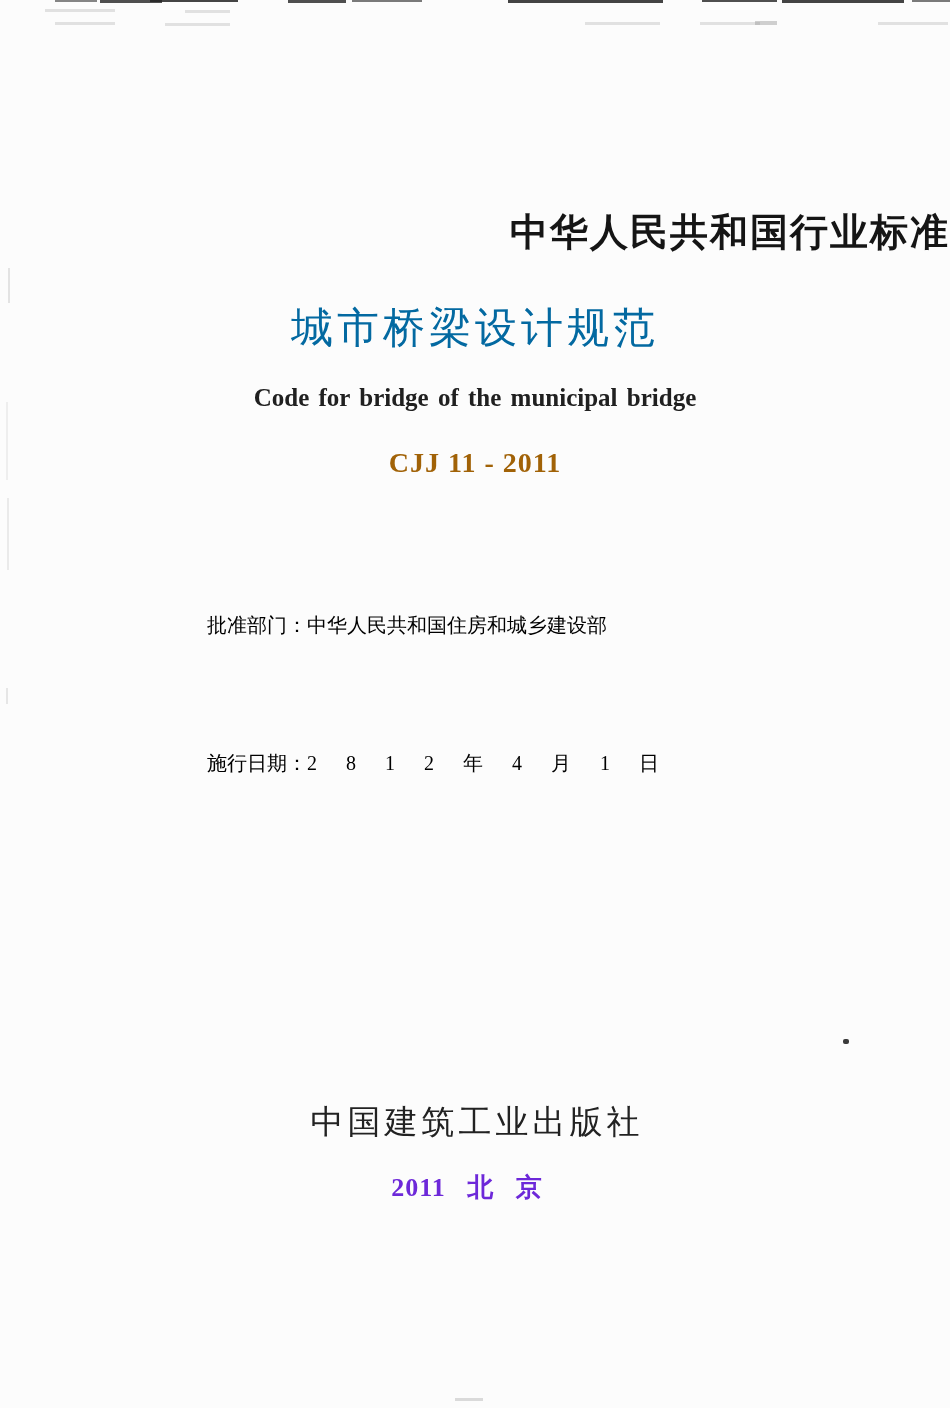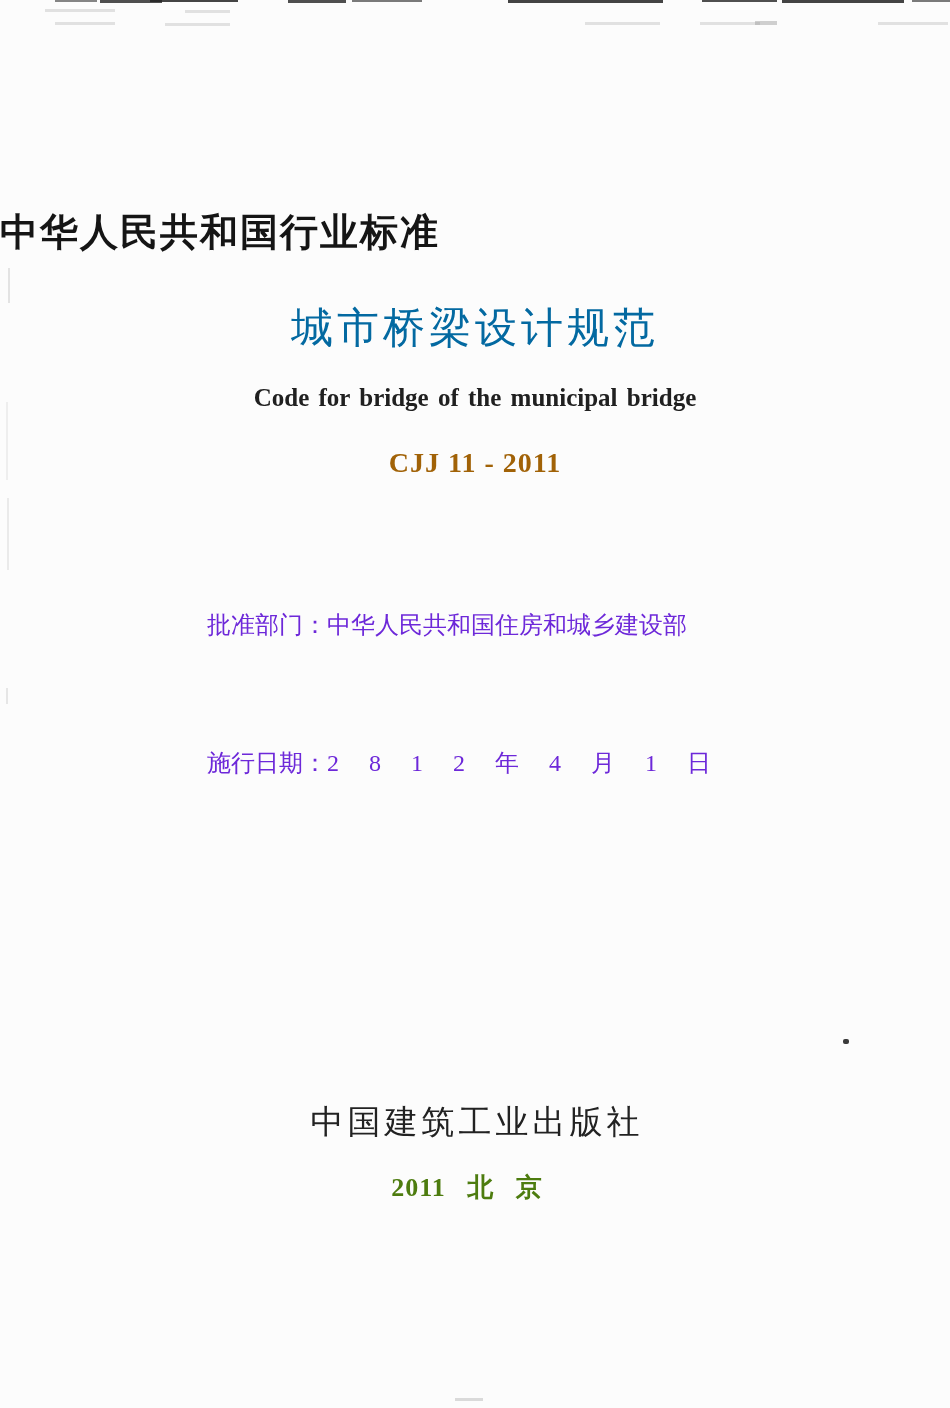--- a/index.html
+++ b/index.html
@@ -25,21 +25,21 @@
   .artifact { position: absolute; pointer-events: none; }
   .dash { background: #232323; }
   .smudge { background: #9a9a9a; opacity: .28; }
   .vline { background: #777; }
   .dot { background: #3a3a3a; border-radius: 2px; }
 
   .std-class {
     position: absolute;
     top: 207px;
     left: 0; right: 0;
-    text-align: left;
+    text-align: right;
     font-family: "Liberation Sans", sans-serif;
     font-weight: bold;
     font-size: 38px;
     letter-spacing: 2px;
     color: #151515;
     white-space: pre;
   }
   .title-zh {
     position: absolute;
     top: 300px;
@@ -74,23 +74,23 @@
     font-size: 28px;
     letter-spacing: 1px;
     color: #a16207;
     white-space: pre;
   }
   .meta {
     position: absolute;
     top: 510px;
     left: 207px;
     width: 540px;
-    font-size: 24px;
+    font-size: 20px;
     line-height: 46px;
-    color: #6d28d9;
+    color: #000000;
     white-space: pre;
   }
   .meta .date-val { word-spacing: 24px; }
   .publisher {
     position: absolute;
     top: 1100px;
     left: 4px; right: 0;
     text-align: center;
     font-size: 33px;
     font-weight: 400;
@@ -100,21 +100,21 @@
   }
   .pub-year {
     position: absolute;
     top: 1170px;
     left: 0; right: 16px;
     text-align: center;
     font-weight: bold;
     font-size: 26px;
     word-spacing: 14px;
     letter-spacing: 1px;
-    color: #4d7c0f;
+    color: #6d28d9;
     white-space: pre;
   }
 </style>
 </head>
 <body>
 
 <div class="page">
 
   <div class="artifact dash" style="left:55px;top:0;width:42px;height:2px;opacity:.55"></div>
   <div class="artifact dash" style="left:100px;top:0;width:62px;height:3px;opacity:.8"></div>

